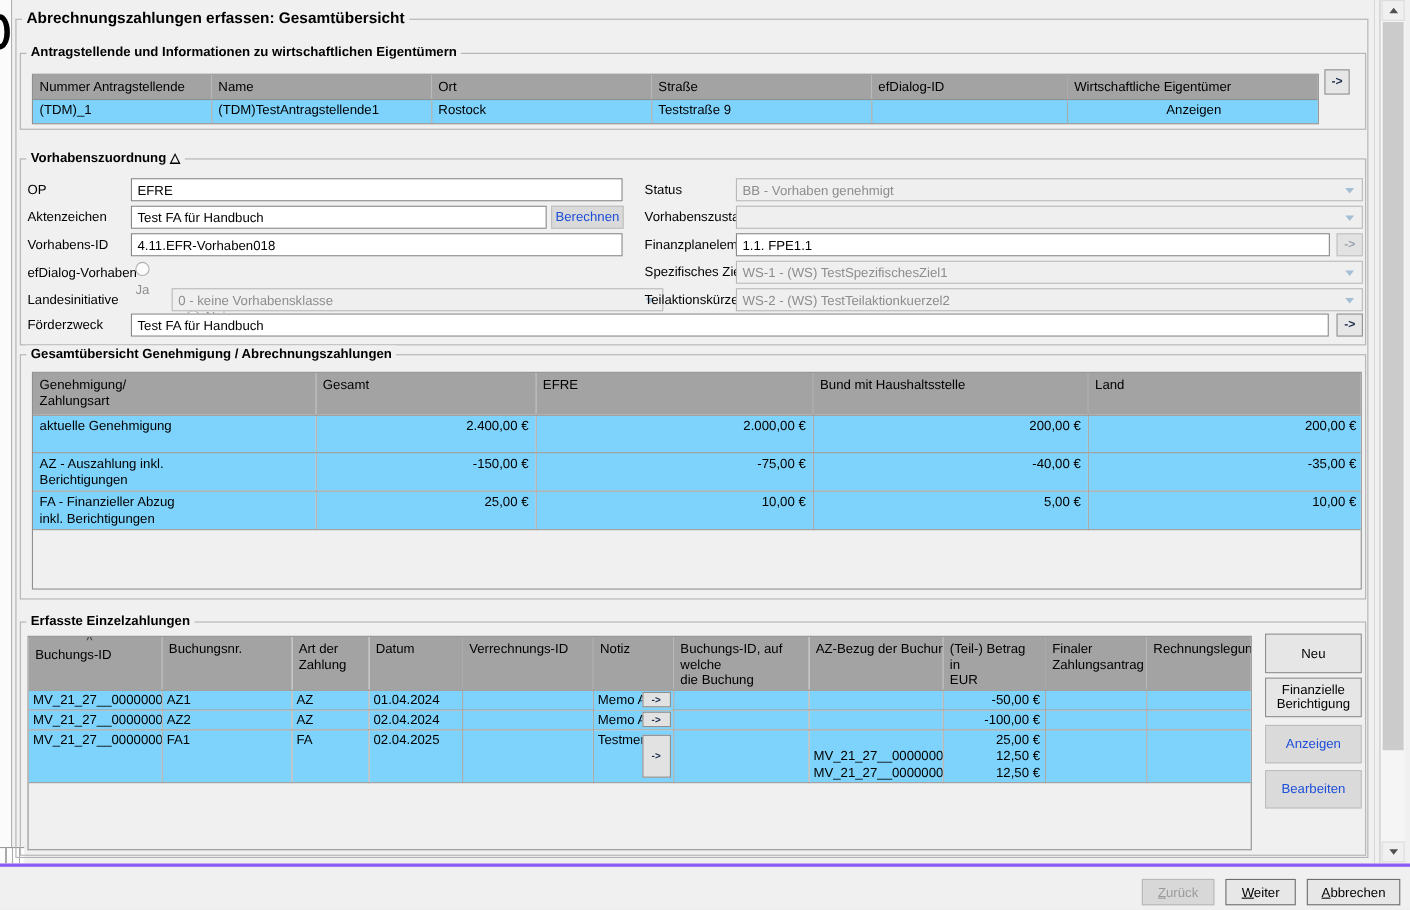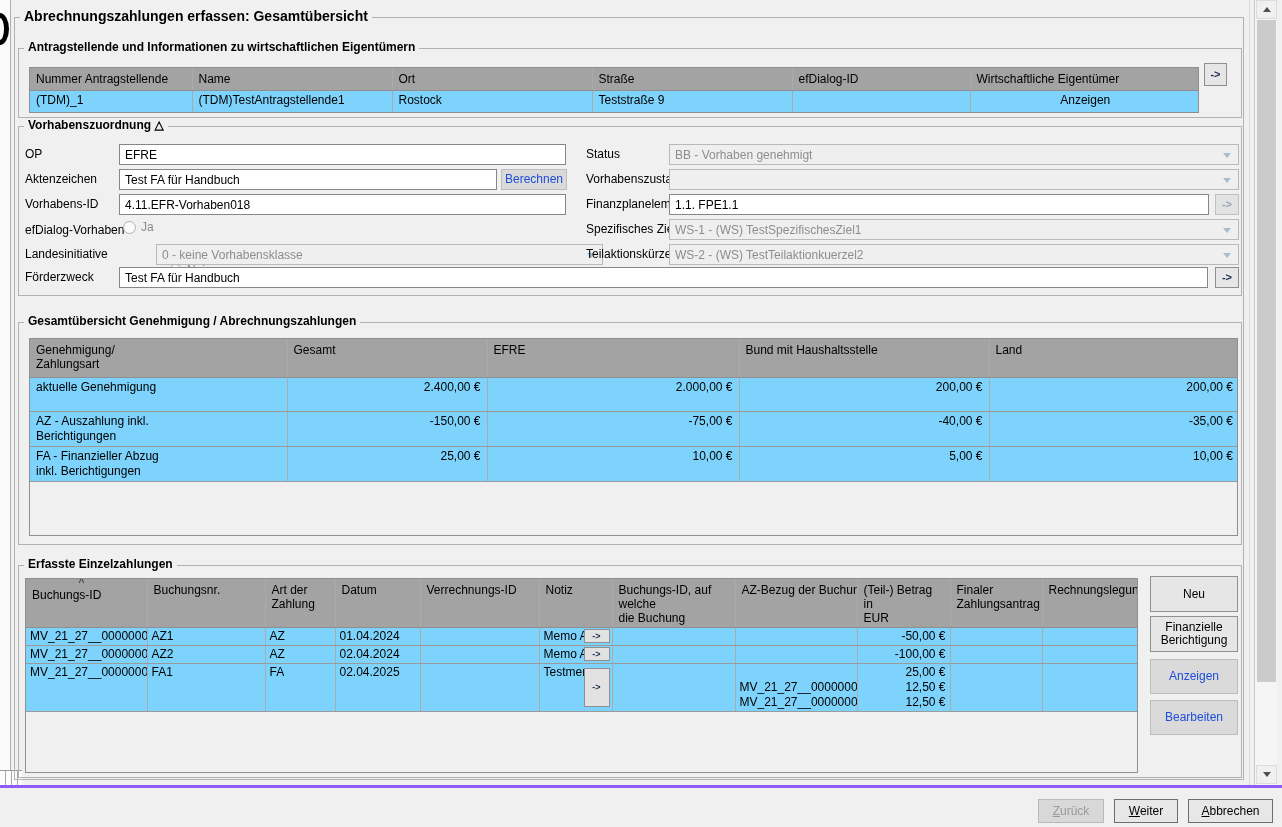--- a/index.html
+++ b/index.html
@@ -136,38 +136,38 @@
           <td>Teststraße 9</td>
           <td></td>
           <td class="center">Anzeigen</td>
         </tr>
       </tbody>
         </table>
     </div>
     <div class="btn arrow-btn" style="left:1185px; top:14px; width:23px; height:23px;">-&gt;</div>
   </div>
 
-  <div class="gb" style="left:18px; top:126px; width:1224px; height:170px;">
+  <div class="gb" style="left:18px; top:144px; width:1224px; height:170px;">
     <span class="legend">
       <span>Vorhabenszuordnung</span>
       <span>△</span>
     </span>
 
     <span class="flabel" style="left:6px; top:20px;">OP</span>
     <div class="input" style="left:100px; top:17px; width:447px;">EFRE</div>
 
     <span class="flabel" style="left:6px; top:45px;">Aktenzeichen</span>
     <div class="input" style="left:100px; top:42px; width:378px;">Test FA für Handbuch</div>
     <div class="btn disabled" style="left:482px; top:42px; width:66px; height:21px;">Berechnen</div>
 
     <span class="flabel" style="left:6px; top:70px;">Vorhabens-ID</span>
     <div class="input" style="left:100px; top:67px; width:447px;">4.11.EFR-Vorhaben018</div>
 
     <span class="flabel" style="left:6px; top:96px;">efDialog-Vorhaben</span>
-    <span class="radio" style="left:104px; top:93px;">
+    <span class="radio" style="left:104px; top:93px;flex-direction:column;">
       <span class="circle"></span>
       <span>Ja</span>
     </span>
     <span class="radio selected" style="left:150px; top:93px;margin-top:43px;">
       <span class="circle"></span>
       <span>Nein</span>
     </span>
 
     <span class="flabel" style="left:6px; top:120px;">Landesinitiative</span>
     <div class="select" style="left:100px; top:117px; width:447px;margin-left:37px;">

